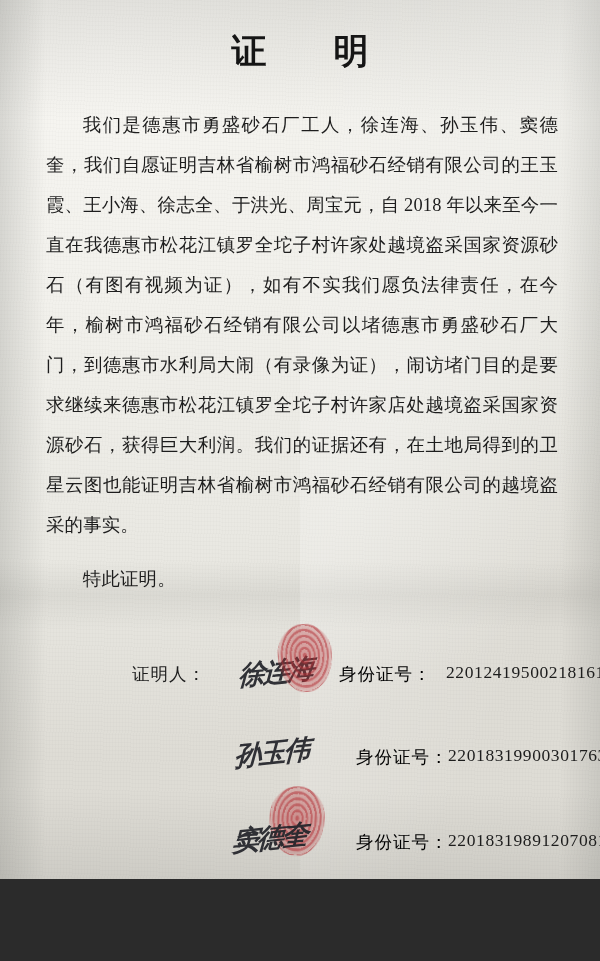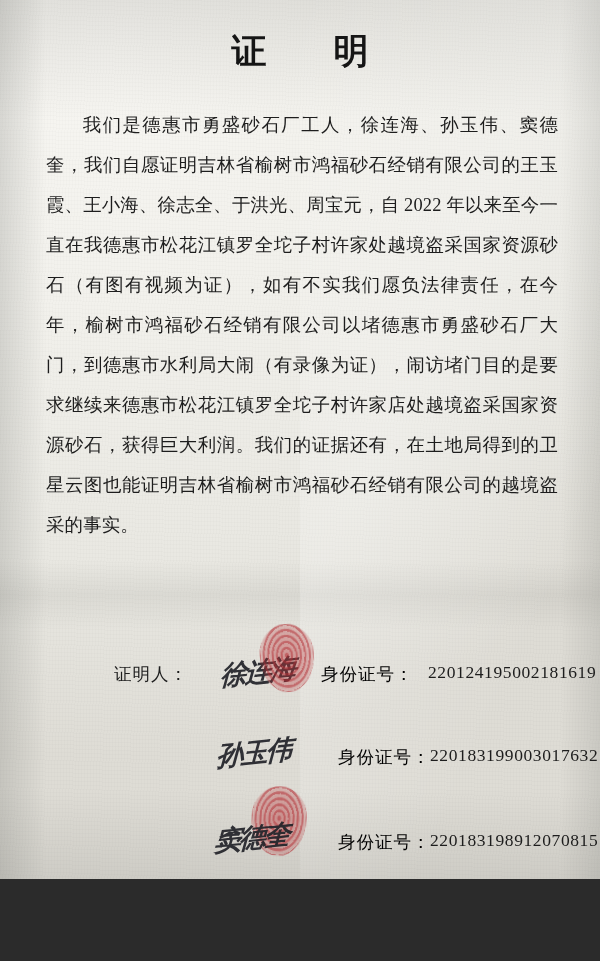--- a/index.html
+++ b/index.html
@@ -108,21 +108,21 @@
     margin: 0;
     text-indent: 2em;
   }
   .body-text p + p {
     margin-top: 14px;
   }
 
   
   .sig-block {
     position: absolute;
-    left: 38px;
+    left: 56px;
     right: 30px;
     top: 648px;
     height: 240px;
   }
   .sig-row {
     position: absolute;
     left: 0;
     right: 0;
     height: 60px;
   }
@@ -213,21 +213,22 @@
   <div class="shade-right"></div>
   <div class="shade-bottom"></div>
   <div class="crease-a"></div>
   <div class="crease-b"></div>
 
   <div class="content">
 
     <div class="doc-title">证　明</div>
 
     <div class="body-text">
-      <p>我们是德惠市勇盛砂石厂工人，徐连海、孙玉伟、窦德奎，我们自愿证明吉林省榆树市鸿福砂石经销有限公司的王玉霞、王小海、徐志全、于洪光、周宝元，自 2022 年以来至今一直在我德惠市松花江镇罗全坨子村许家处越境盗采国家资源砂石（有图有视频为证），如有不实我们愿负法律责任，在今年，榆树市鸿福砂石经销有限公司以堵德惠市勇盛砂石厂大门，到德惠市水利局大闹（有录像为证），闹访堵门目的是要求继续来德惠市松花江镇罗全坨子村许家店处越境盗采国家资源砂石，获得巨大利润。我们的证据还有，在土地局得到的卫星云图也能证明吉林省榆树市鸿福砂石经销有限公司的越境盗采的事实。</p>
+      <p>我们是德惠市勇盛砂石厂工人，徐连海、孙玉伟、窦德奎，我们自愿证明吉林省榆树市鸿福砂石经销有限公司的王玉霞、王小海、徐志全、于洪光、周宝元，自 2018 年以来至今一直在我德惠市松花江镇罗全坨子村许家处越境盗采国家资源砂石（有图有视频为证），如有不实我们愿负法律责任，在今年，榆树市鸿福砂石经销有限公司以堵德惠市勇盛砂石厂大门，到德惠市水利局大闹（有录像为证），闹访堵门目的是要求继续来德惠市松花江镇罗全坨子村许家店处越境盗采国家资源砂石，获得巨大利润。我们的证据还有，在土地局得到的卫星云图也能证明吉林省榆树市鸿福砂石经销有限公司的越境盗采的事实。</p>
+      <p>特此证明。</p>
     </div>
 
     <div class="sig-block">
 
       <div class="sig-row r1">
         <span class="sig-label">证明人：</span>
         <span class="sig-name">徐连海</span>
         <span class="fingerprint fp1"></span>
         <span class="id-label">身份证号：</span>
         <span class="id-number">220124195002181619</span>

